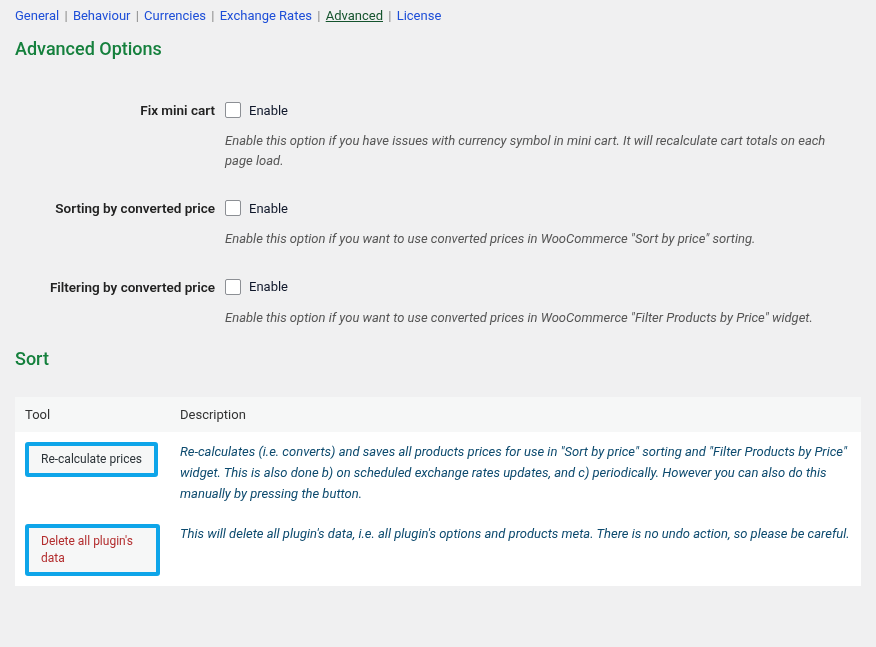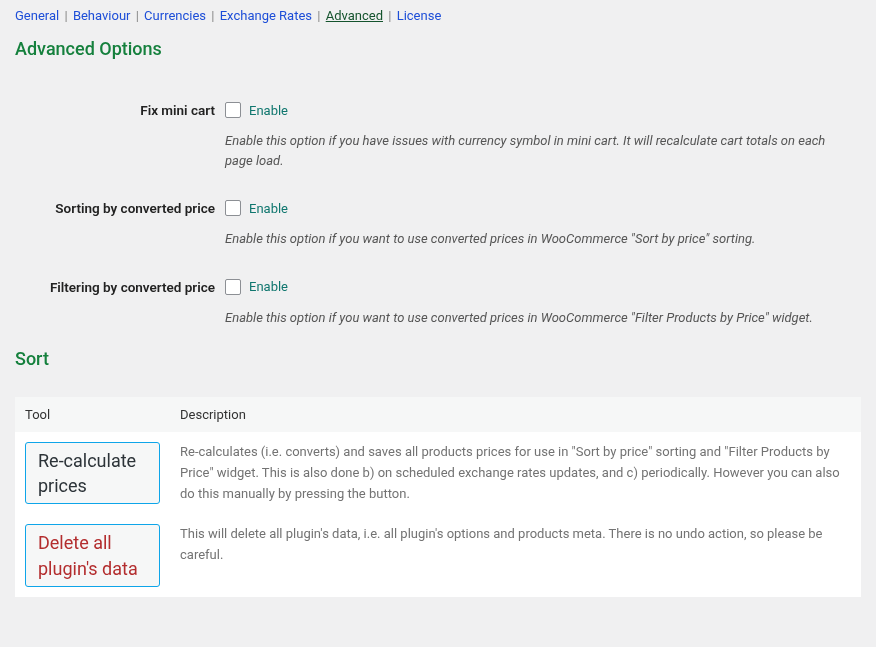--- a/index.html
+++ b/index.html
@@ -39,21 +39,21 @@
       color: #222;
     }
     .form-table td {
       padding: 15px 10px 15px 0;
       vertical-align: top;
     }
     .checkbox-row label {
       display: inline-flex;
       align-items: center;
       font-size: 13px;
-      color: #0f766e;
+      color: #0f172a;
     }
     .checkbox {
       width: 16px;
       height: 16px;
       border: 1px solid #8c8f94;
       background: #fff;
       display: inline-block;
       margin-right: 8px;
       border-radius: 2px;
       cursor: pointer;
@@ -82,32 +82,33 @@
     .tools-table td {
       padding: 10px 10px;
       vertical-align: top;
       font-size: 13px;
     }
     .tools-table td:first-child { width: 155px; }
     .tools-table tr + tr td { border-top: 0; }
     .button {
       display: inline-block;
       background: #f6f7f7;
-      border: 1px solid #0ea5e9;
+      border: 4px solid #0ea5e9;
       border-radius: 3px;
       color: #2c3338;
       padding: 5px 12px;
-      font-size: 18px;
+      font-size: 12px;
       cursor: pointer;
       line-height: 1.4;
     }
     .button.danger { color: #b32d2e; }
     .tools-desc {
+      font-style: italic;
       font-size: 12.5px;
-      color: #737373;
+      color: #0c4a6e;
       line-height: 1.6;
     }
     .tools-table th:first-child { width: 155px; }
   </style>
 </head>
 <body>
 
 <nav class="nav">
   <a href="#">General</a>
   <span class="nav-sep">|</span>

